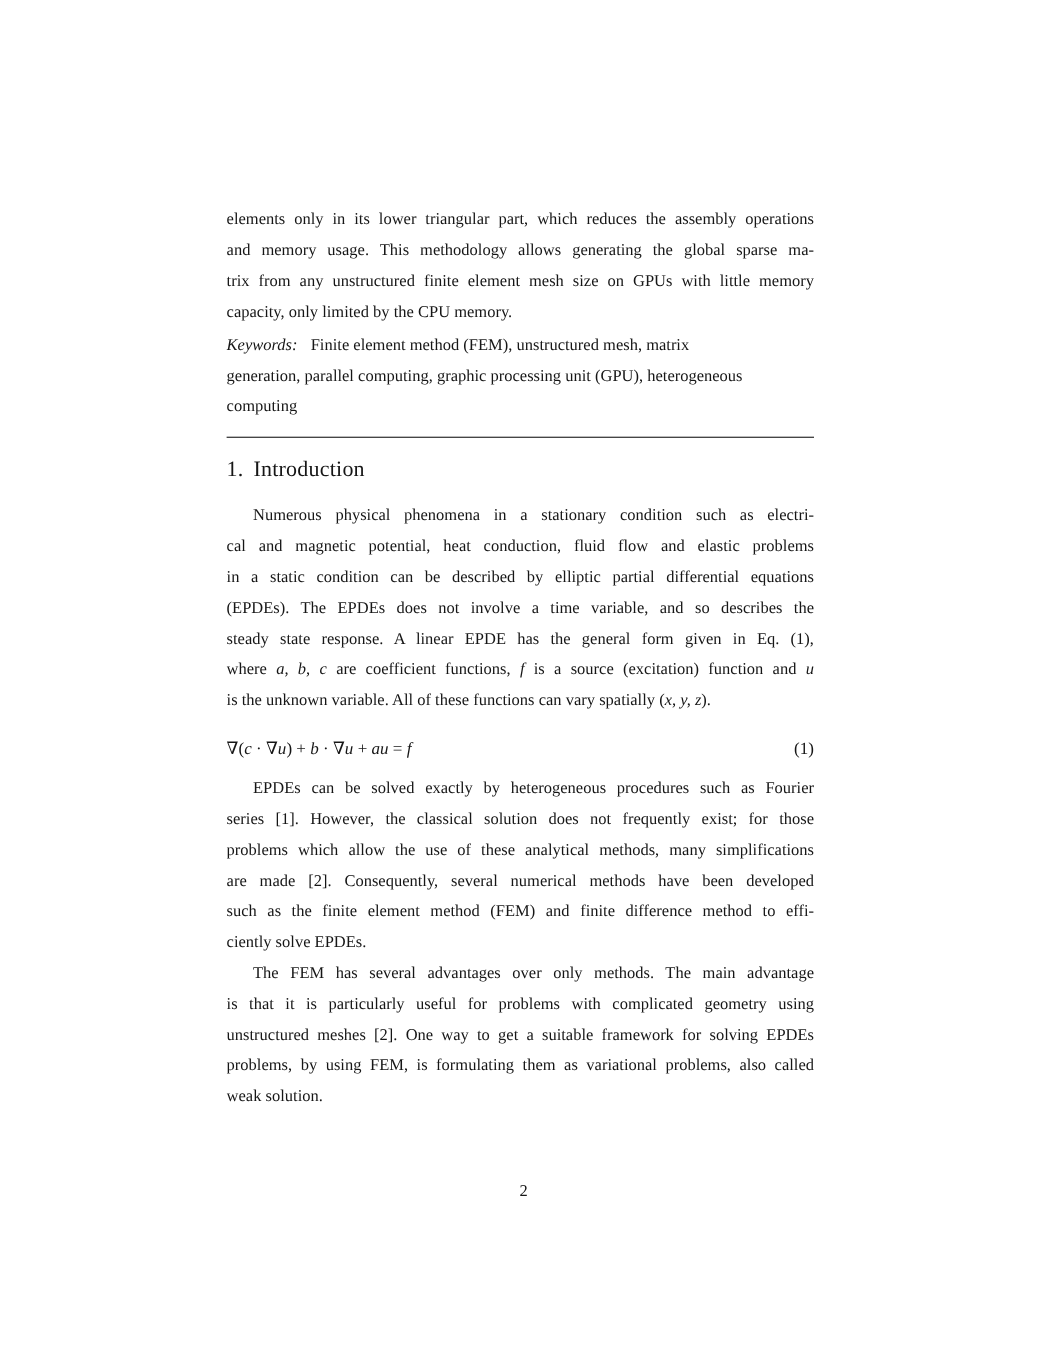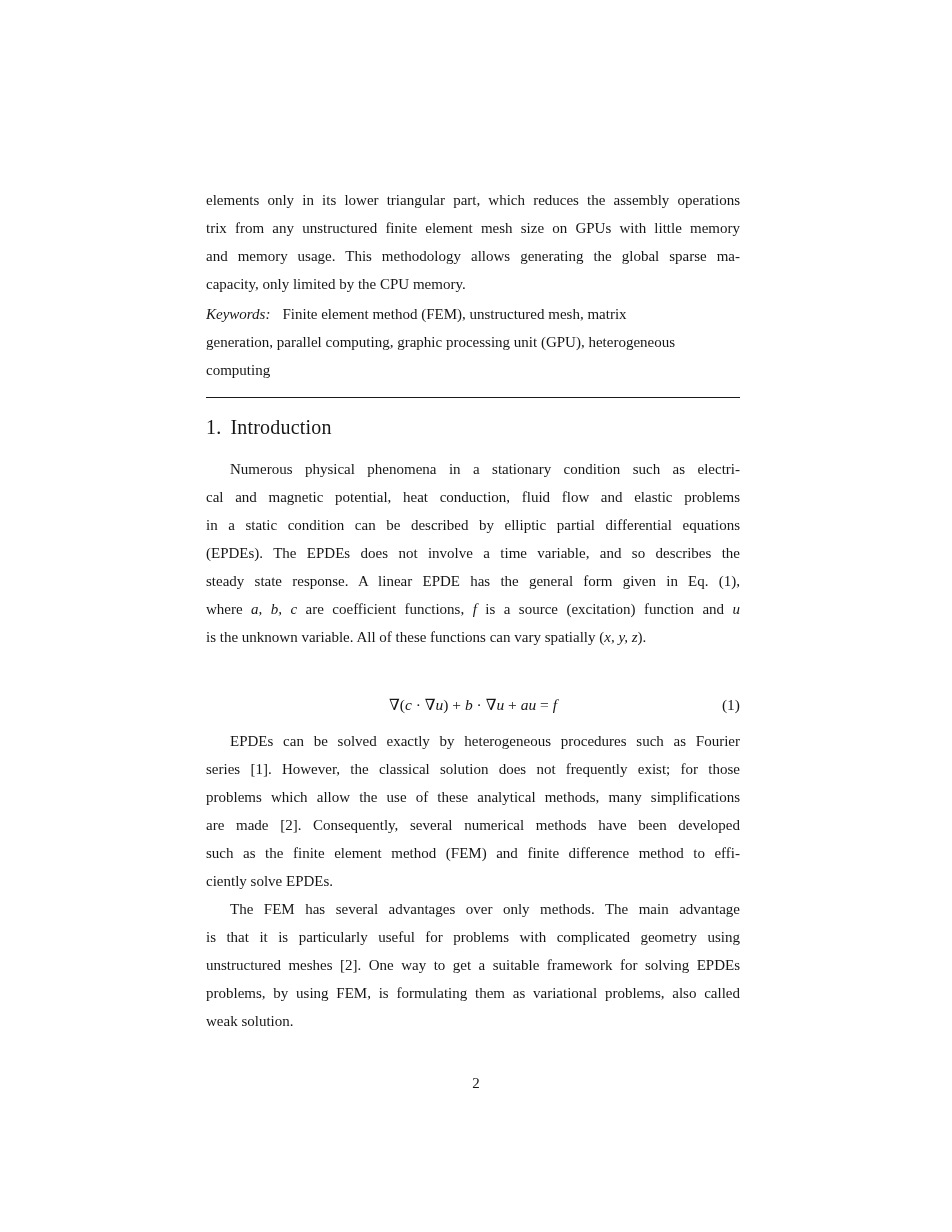--- a/index.html
+++ b/index.html
@@ -43,24 +43,24 @@
     font-size: 20px;
     font-weight: normal;
     line-height: 28px;
     height: 28px;
     letter-spacing: 0.2px;
   }
   .secnum { margin-right: 9px; }
   #p1 { margin-top: 14px; }
   .equation {
     position: relative;
-    margin-top: 40px;
+    margin-top: 16px;
     line-height: 28px;
     height: 28px;
-    text-align: center;
+    text-align: left;
     font-size: 15.5px;
   }
   .eqnum { position: absolute; right: 0; top: 0; }
   #p2 { margin-top: 8px; }
   #p3 { margin-top: 0; }
   .pagenum {
     position: absolute;
     top: 1069px; left: 0;
     width: 952px;
     text-align: center;
@@ -69,22 +69,22 @@
   }
 </style>
 </head>
 <body>
 
 <div class="page">
   <main class="textblock">
 
     <div class="para" id="closing">
         <div class="line just"><span>elements only in its lower triangular part, which reduces the assembly operations</span></div>
+        <div class="line just"><span>and memory usage. This methodology allows generating the global sparse ma-</span></div>
         <div class="line just"><span>trix from any unstructured finite element mesh size on GPUs with little memory</span></div>
-        <div class="line just"><span>and memory usage. This methodology allows generating the global sparse ma-</span></div>
         <div class="line"><span>capacity, only limited by the CPU memory.</span></div>
       </div>
 
     <div class="para keywords" id="keywords">
         <div class="line"><span class="kw">Keywords:</span><span>Finite element method (FEM), unstructured mesh, matrix</span></div>
         <div class="line"><span>generation, parallel computing, graphic processing unit (GPU), heterogeneous</span></div>
         <div class="line"><span>computing</span></div>
       </div>
 
     <hr class="rule">

